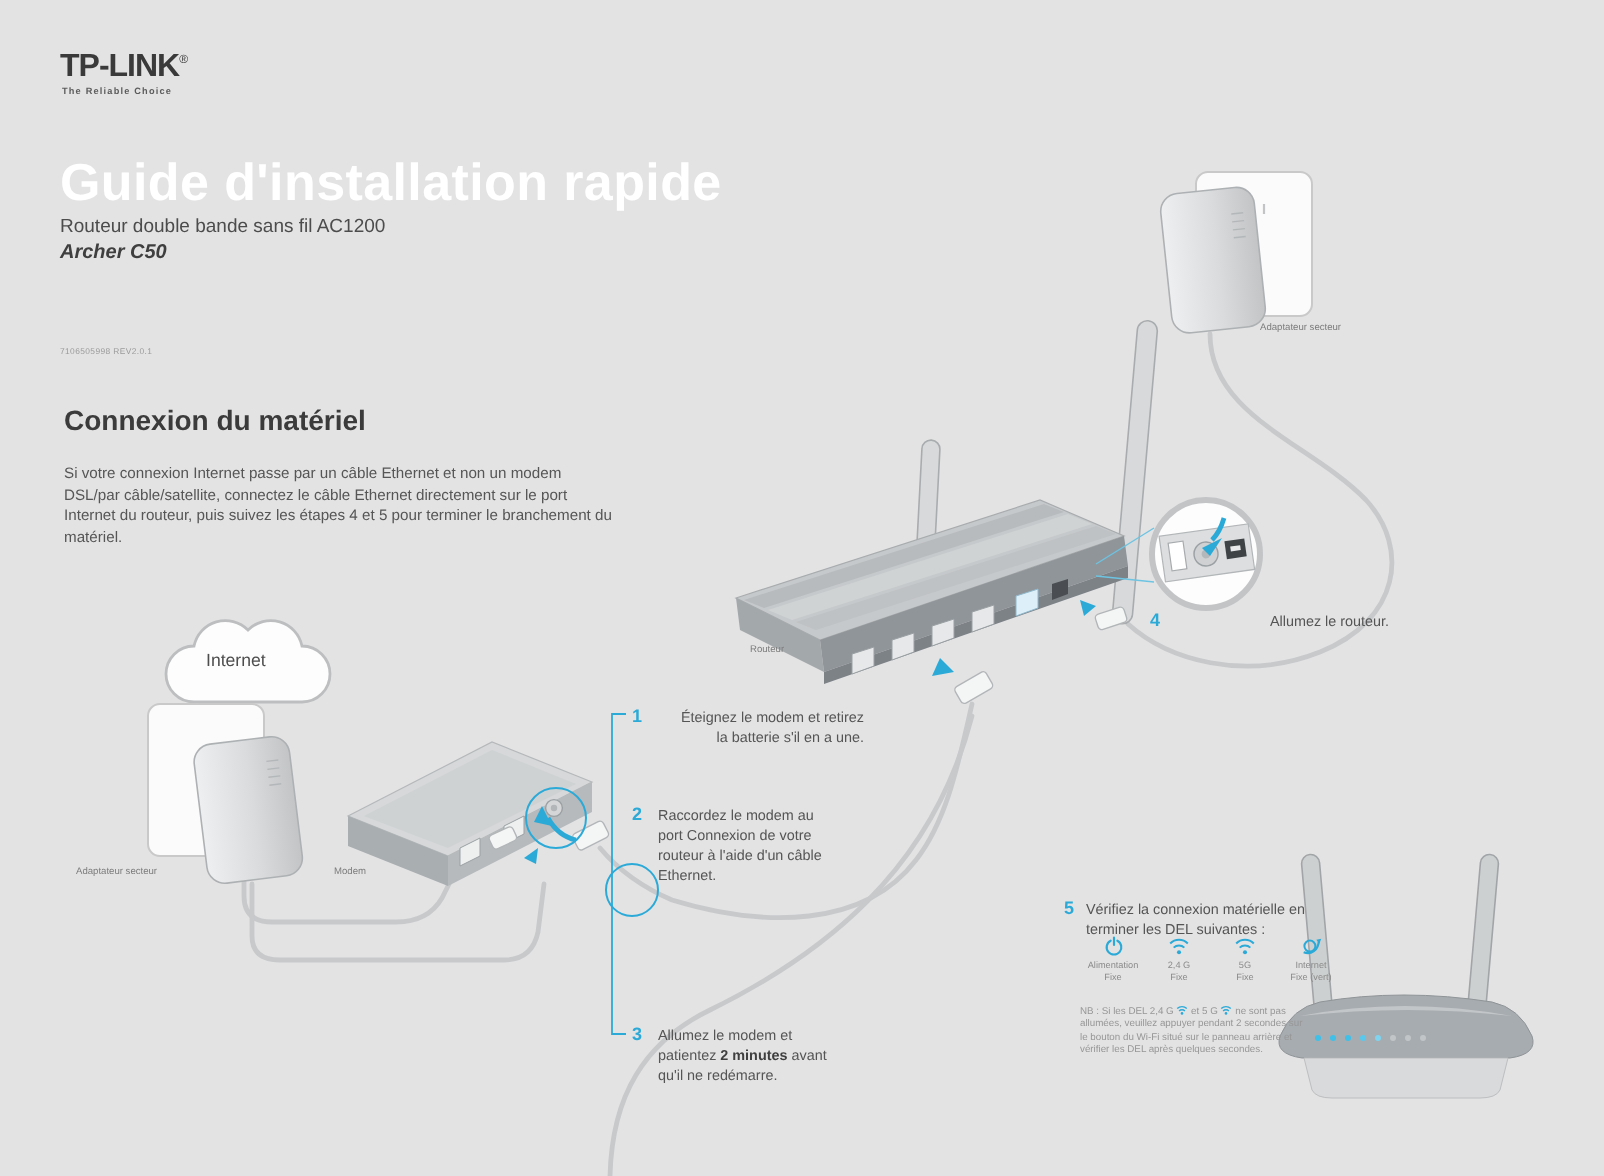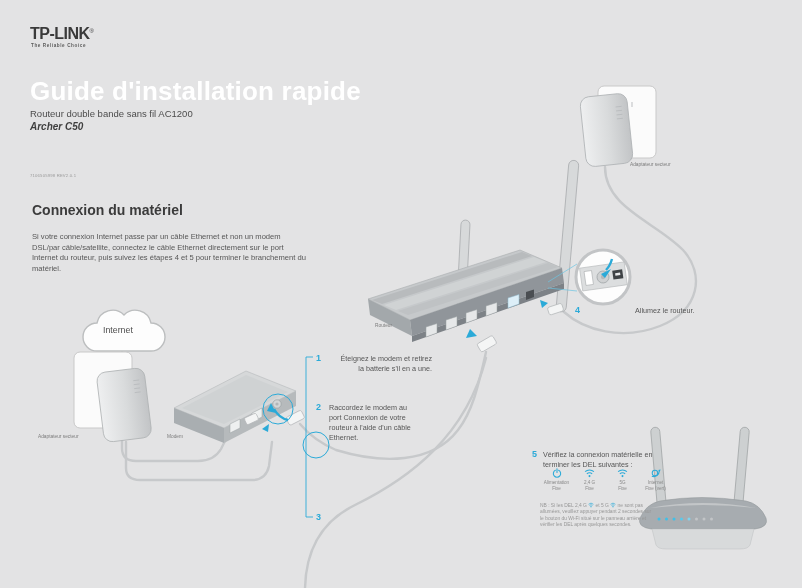--- a/index.html
+++ b/index.html
@@ -217,20 +217,21 @@
   <div class="abs dlabel lbl-router">Routeur</div>
   <div class="abs dlabel lbl-adapter-right">Adaptateur secteur</div>
 
   <div class="abs step-num s1n">1</div>
   <div class="abs step-text s1t">Éteignez le modem et retirez la batterie s'il en a une.</div>
 
   <div class="abs step-num s2n">2</div>
   <div class="abs step-text s2t">Raccordez le modem au port Connexion de votre routeur à l'aide d'un câble Ethernet.</div>
 
   <div class="abs step-num s3n">3</div>
+  <div class="abs step-text s3t"><span>Allumez le modem et patientez </span><span class="b">2 minutes</span><span> avant qu'il ne redémarre.</span></div>
 
   <div class="abs step-num s4n">4</div>
   <div class="abs step-text s4t">Allumez le routeur.</div>
 
   <div class="abs step-num s5n">5</div>
   <div class="abs step-text s5t">Vérifiez la connexion matérielle en terminer les DEL suivantes :</div>
 
   <div class="abs led-row">
     <div class="led">
       <span class="glyph">

